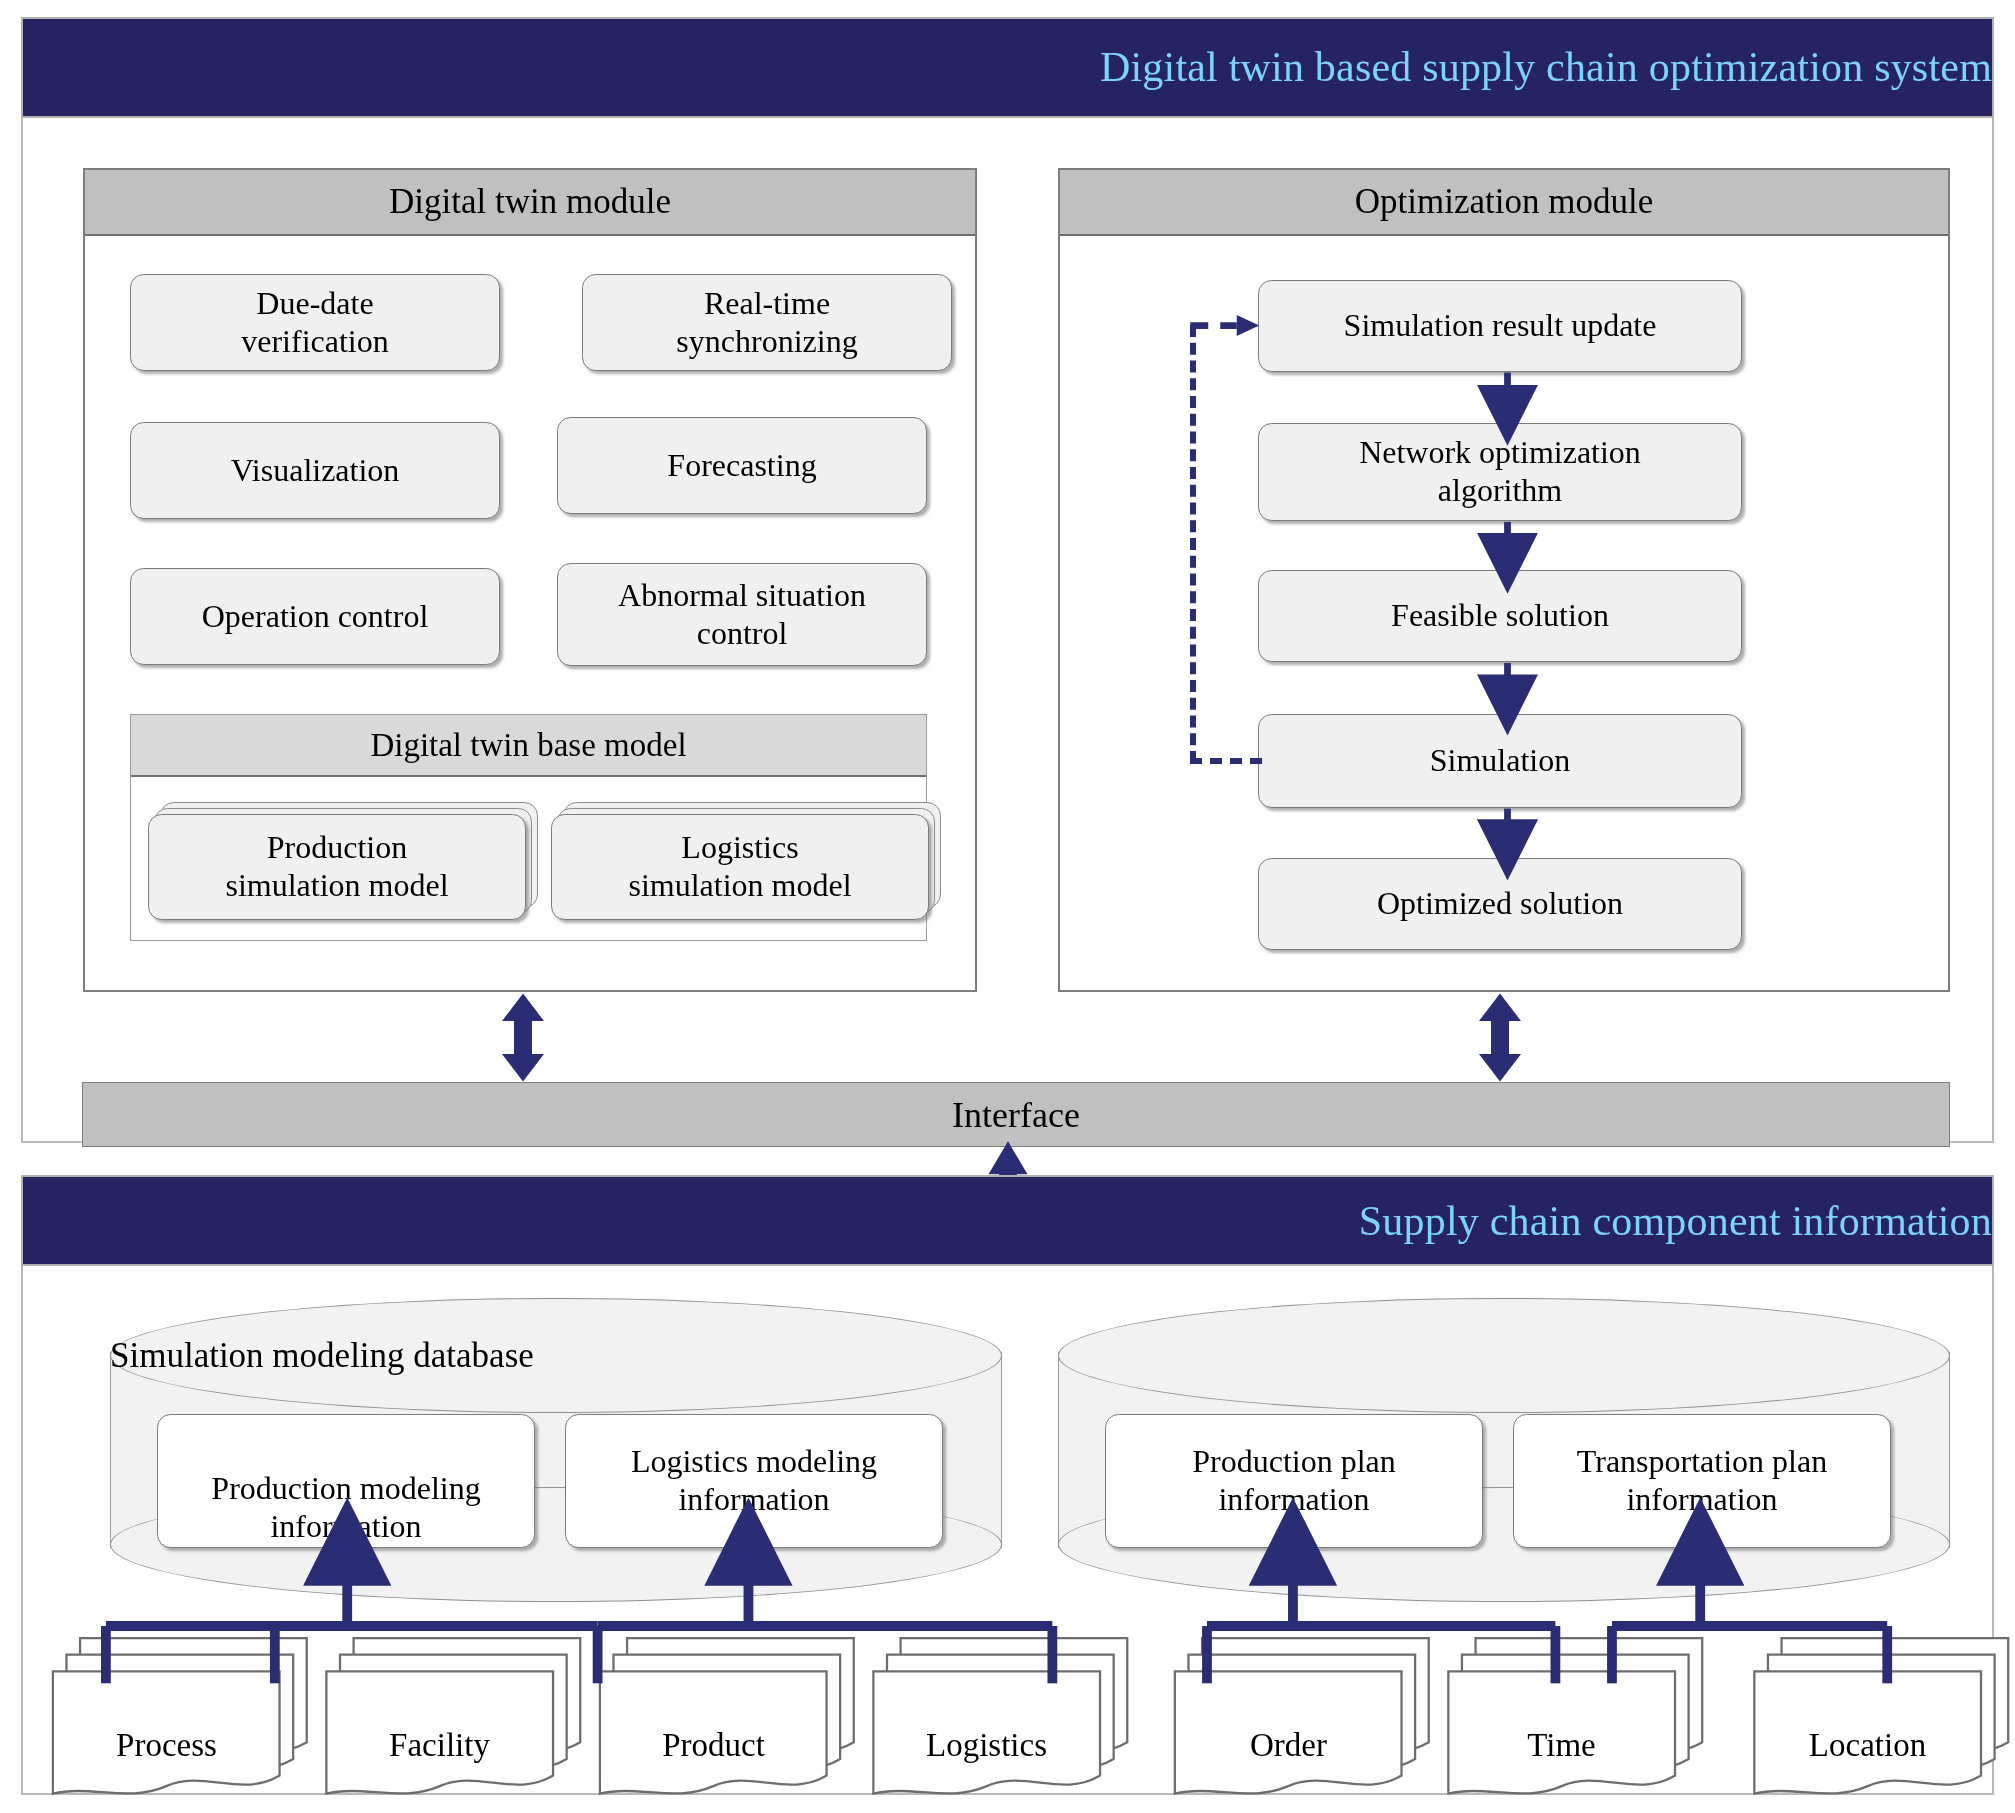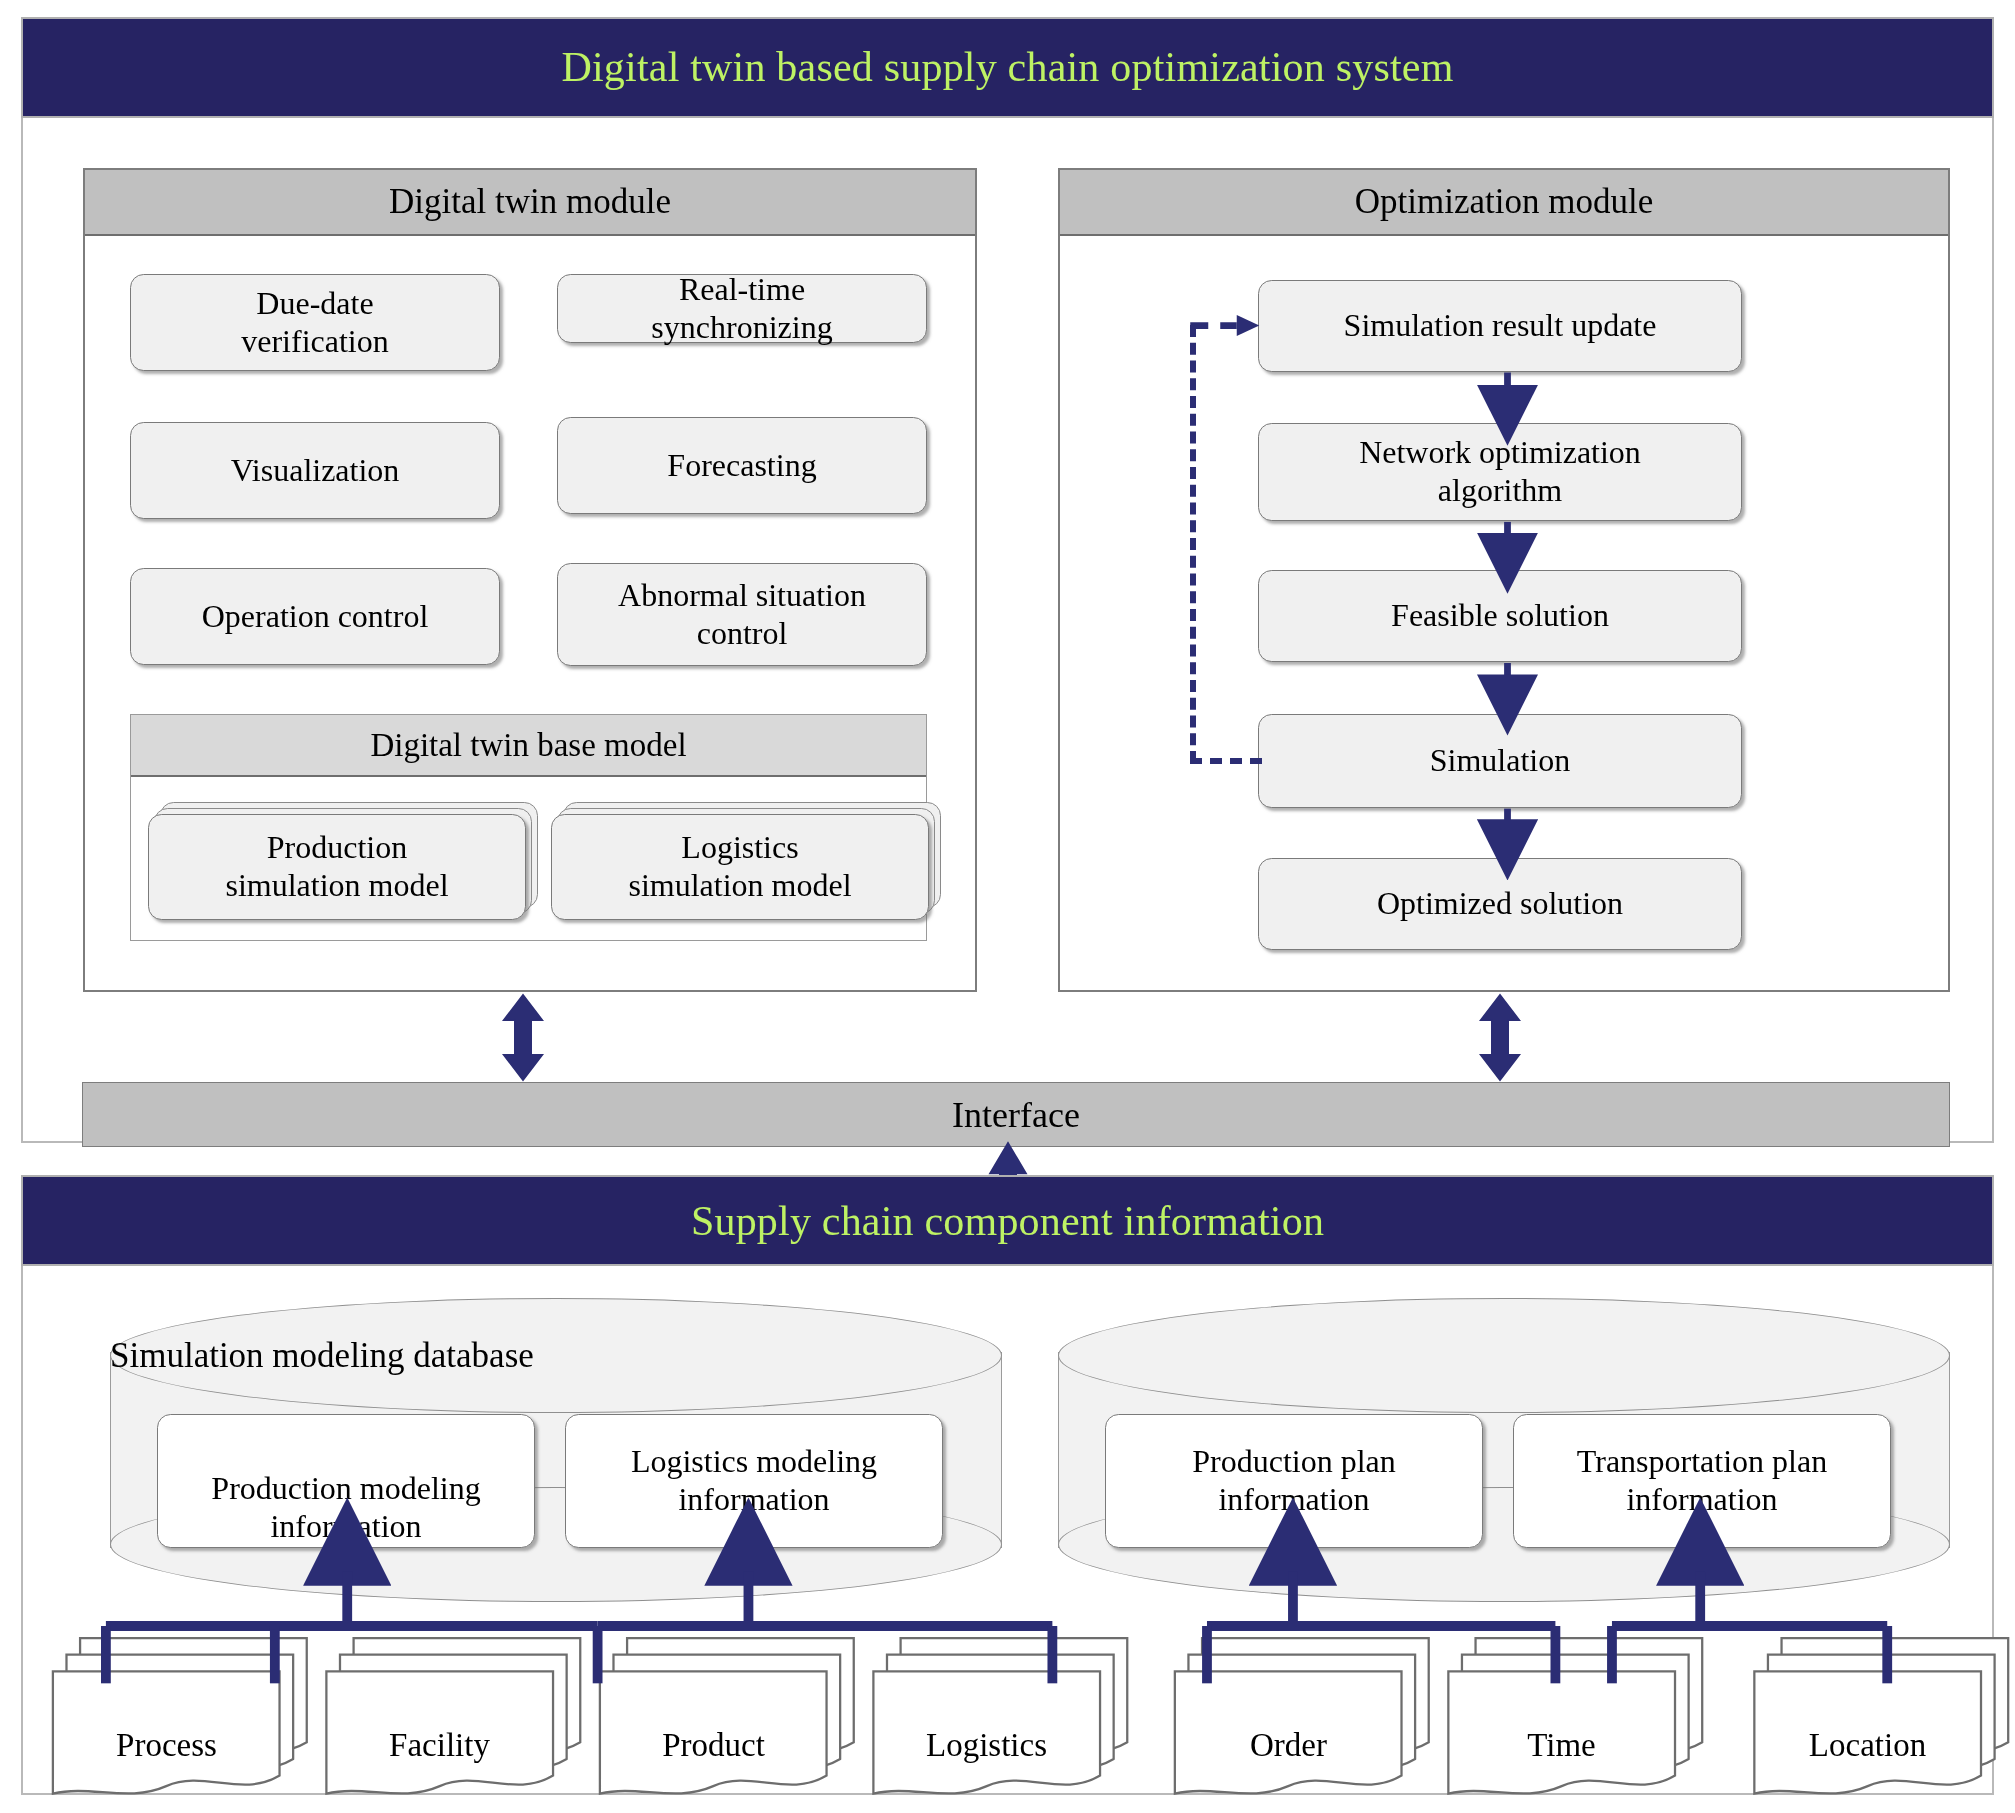--- a/index.html
+++ b/index.html
@@ -19,22 +19,22 @@
   
   .abs{position:absolute;box-sizing:border-box;}
 
   
   .panel{
     border:2.3px solid #b9b9b9;
     background:#ffffff;
   }
   .titlebar{
     background:#262363;
-    color:#bef264;
-    display:flex;align-items:center;justify-content:center;
+    color:#7dd3fc;
+    display:flex;align-items:center;justify-content:flex-end;
     font-size:42px;
     letter-spacing:0.2px;
     border:2.3px solid #b0b0b0;
     box-sizing:border-box;
   }
 
   
   .module{
     border:2.3px solid #7d7d7d;
     background:#ffffff;
@@ -145,21 +145,21 @@
 
   <div class="abs module" style="left:83px;top:168px;width:894px;height:824px;">
     <div class="module-header" style="height:66px;">
       <span>Digital twin module</span>
     </div>
   </div>
 
   <div class="abs node" style="left:130px;top:274px;width:370px;height:97px;">
     <span>Due-date<br>verification</span>
   </div>
-  <div class="abs node" style="left:557px;top:274px;width:370px;height:69px;">
+  <div class="abs node" style="left:582px;top:274px;width:370px;height:97px;">
     <span>Real-time<br>synchronizing</span>
   </div>
 
   <div class="abs node" style="left:130px;top:422px;width:370px;height:97px;">
     <span>Visualization</span>
   </div>
   <div class="abs node" style="left:557px;top:417px;width:370px;height:97px;">
     <span>Forecasting</span>
   </div>
 

